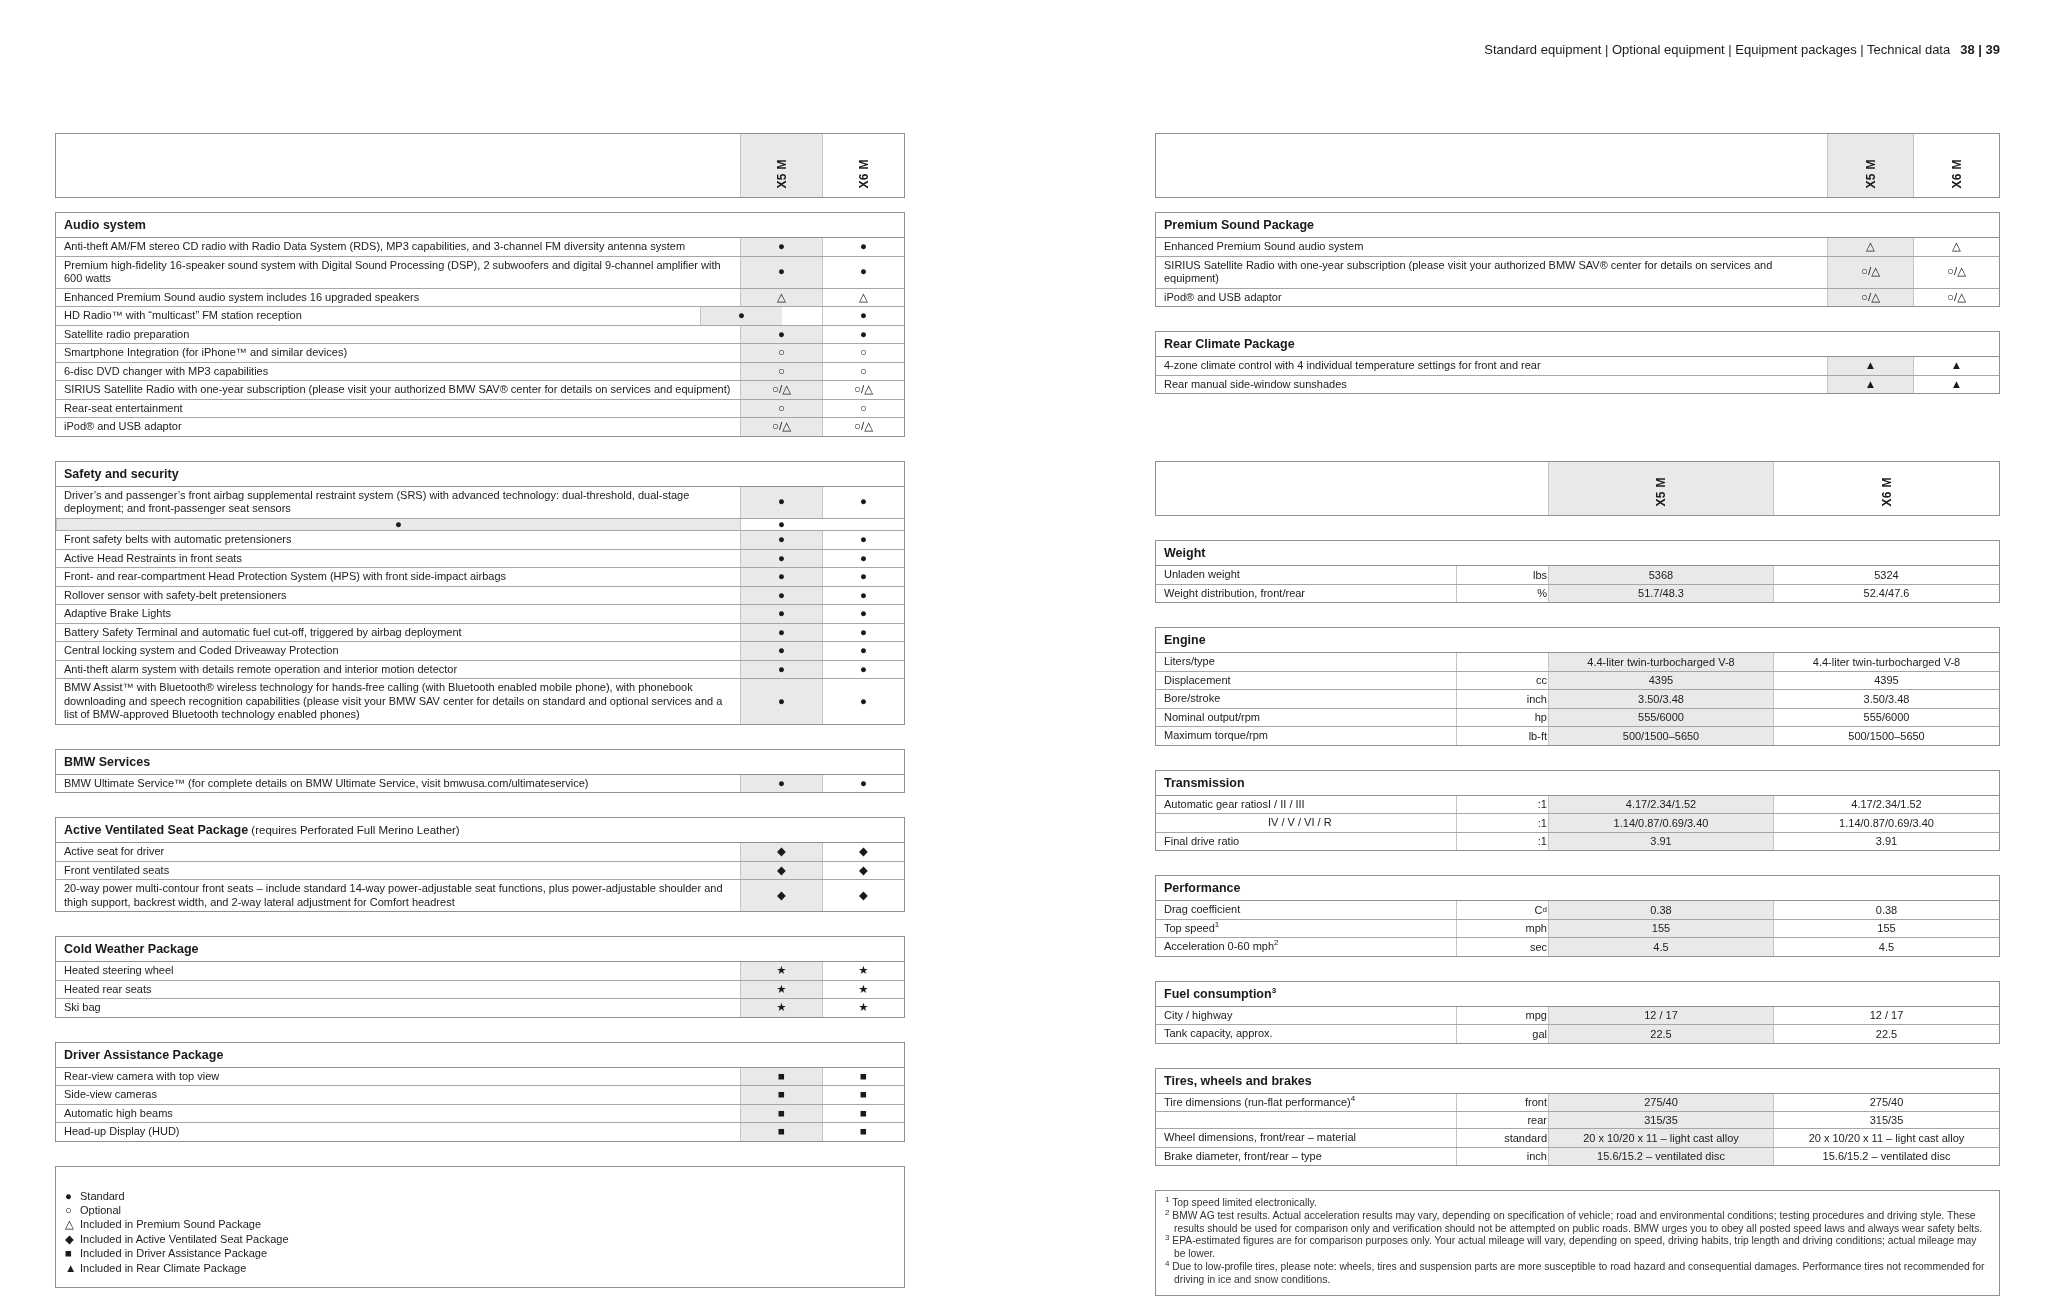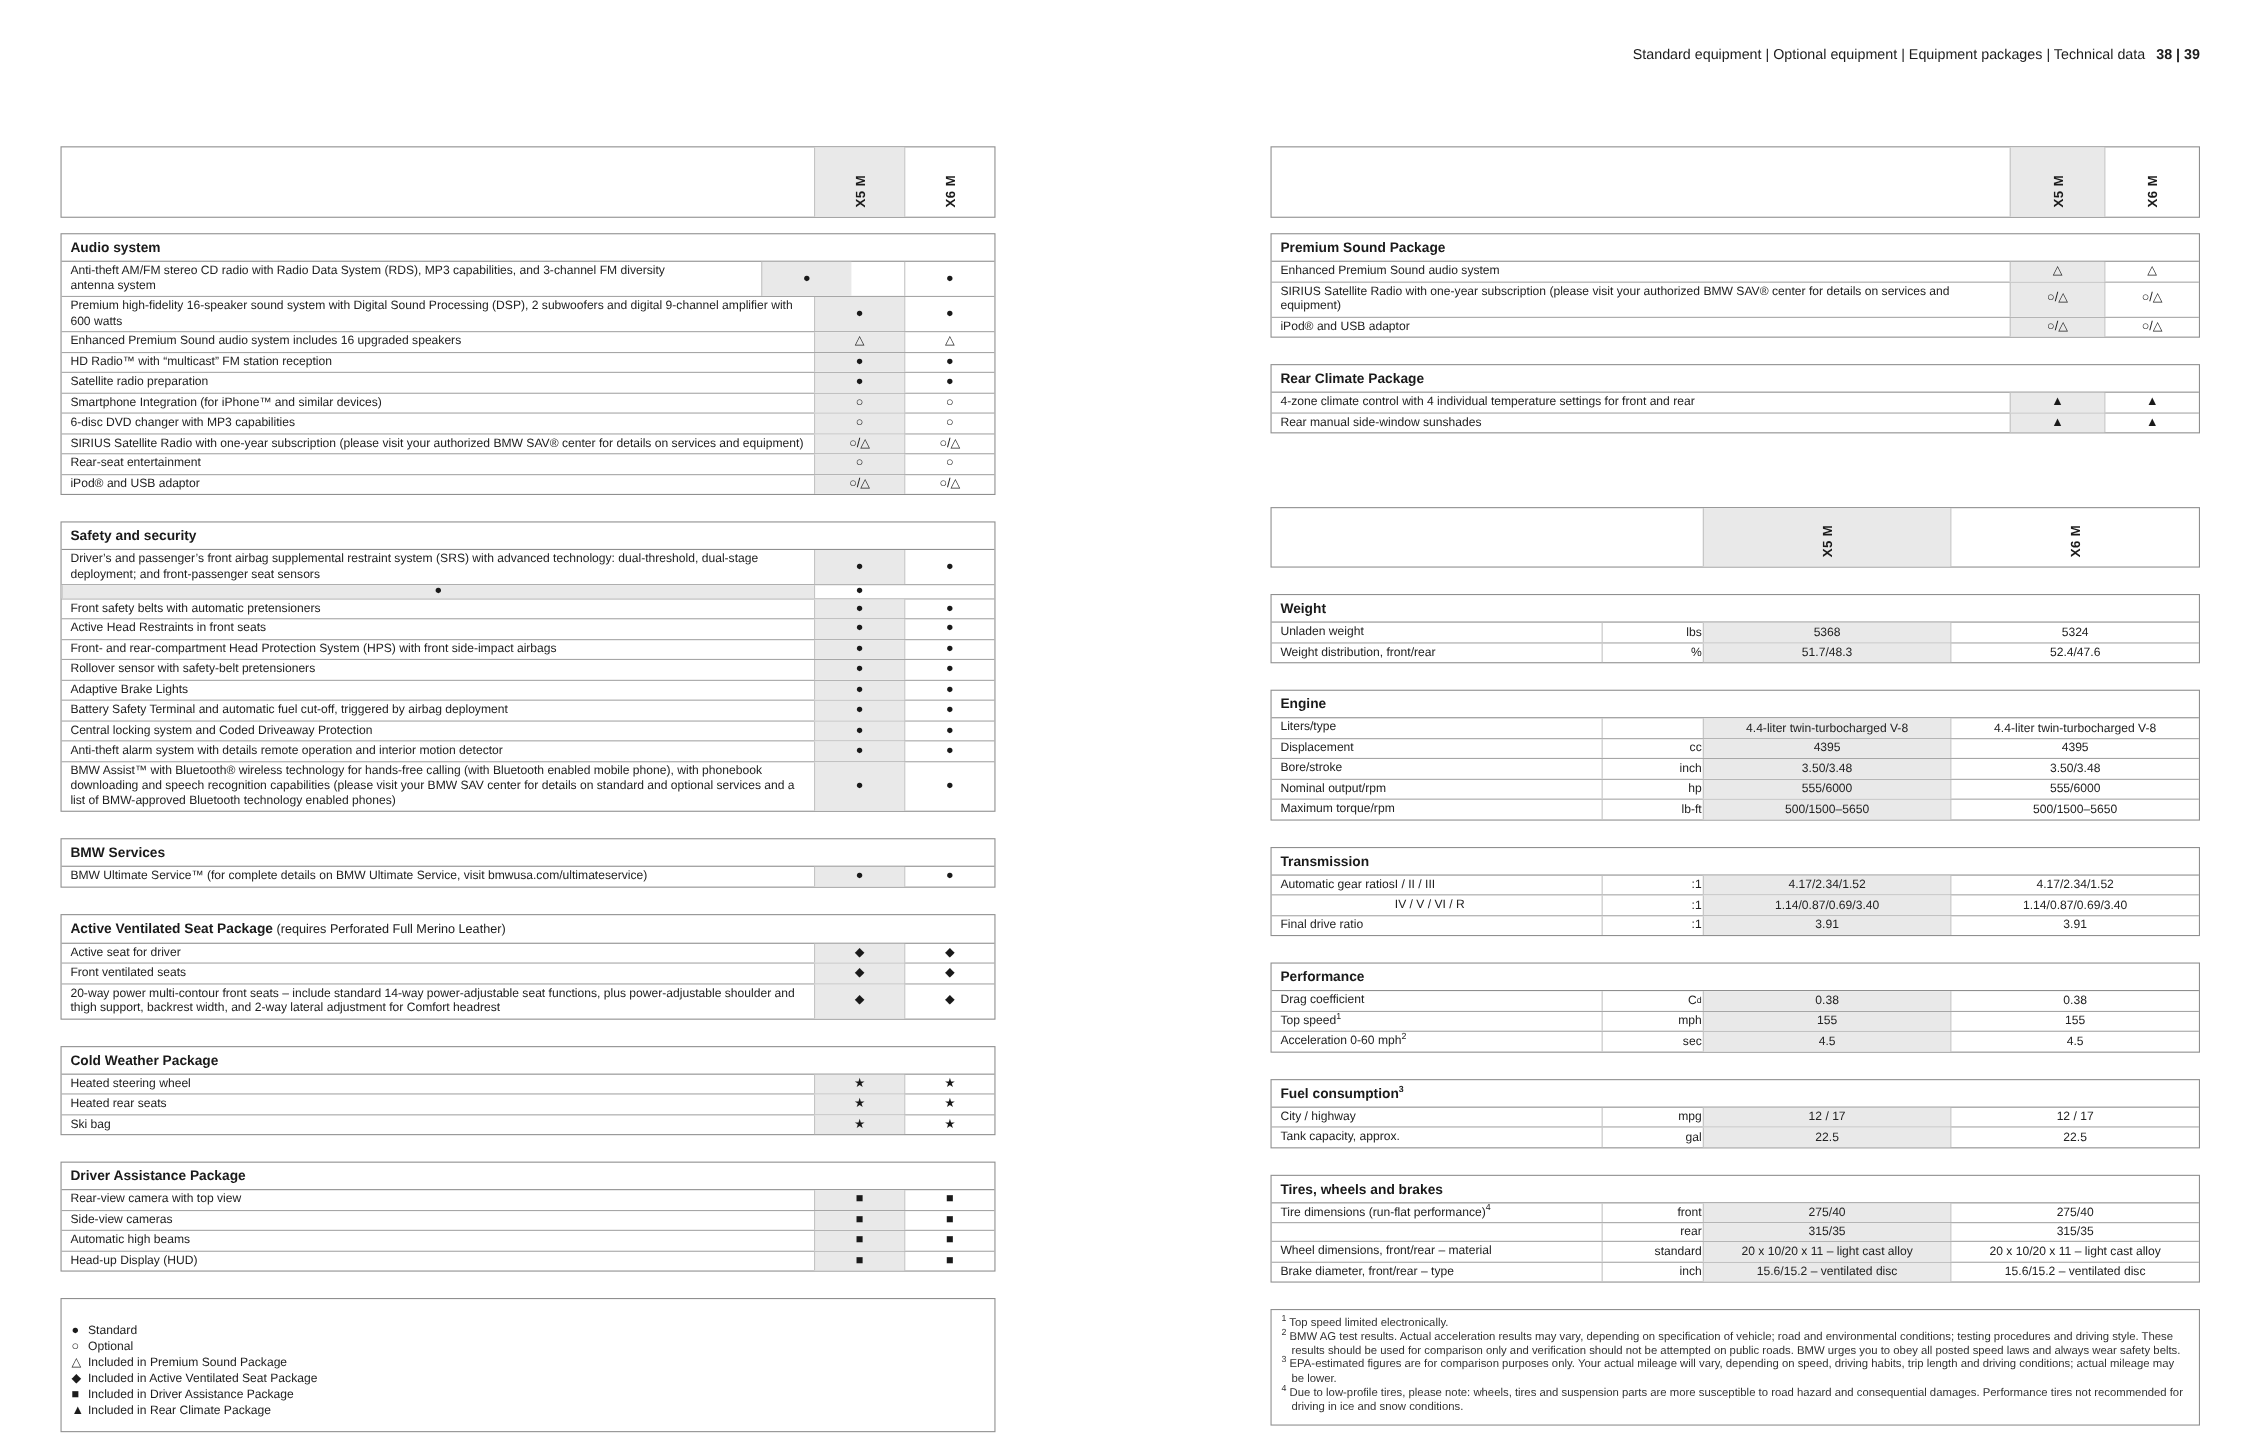--- a/index.html
+++ b/index.html
@@ -53,36 +53,36 @@
       <div class="strip shaded" style="left: 684px; width: 82px;">
         <span class="vlabel">X5 M</span>
       </div>
       <div class="strip" style="left: 766px; width: 82px;">
         <span class="vlabel">X6 M</span>
       </div>
     </div>
   <div id="left-sections">
       <div class="section">
         <div class="section-title">Audio system</div>
-        <div class="srow" style="grid-template-columns: 1fr 82px 82px; gap: 48px;">
+        <div class="srow" style="grid-template-columns: 1fr 82px 82px;">
           <div class="cell-label">Anti-theft AM/FM stereo CD radio with Radio Data System (RDS), MP3 capabilities, and 3-channel FM diversity antenna system</div>
           <div class="cell-sym shaded">●</div>
           <div class="cell-sym">●</div>
         </div>
         <div class="srow" style="grid-template-columns: 1fr 82px 82px;">
           <div class="cell-label">Premium high-fidelity 16-speaker sound system with Digital Sound Processing (DSP), 2 subwoofers and digital 9-channel amplifier with 600 watts</div>
           <div class="cell-sym shaded">●</div>
           <div class="cell-sym">●</div>
         </div>
         <div class="srow" style="grid-template-columns: 1fr 82px 82px;">
           <div class="cell-label">Enhanced Premium Sound audio system includes 16 upgraded speakers</div>
           <div class="cell-sym shaded">△</div>
           <div class="cell-sym">△</div>
         </div>
-        <div class="srow" style="grid-template-columns: 1fr 82px 82px;">
+        <div class="srow" style="grid-template-columns: 1fr 82px 82px; gap: 40px;">
           <div class="cell-label">HD Radio™ with “multicast” FM station reception</div>
           <div class="cell-sym shaded">●</div>
           <div class="cell-sym">●</div>
         </div>
         <div class="srow" style="grid-template-columns: 1fr 82px 82px;">
           <div class="cell-label">Satellite radio preparation</div>
           <div class="cell-sym shaded">●</div>
           <div class="cell-sym">●</div>
         </div>
         <div class="srow" style="grid-template-columns: 1fr 82px 82px;">

